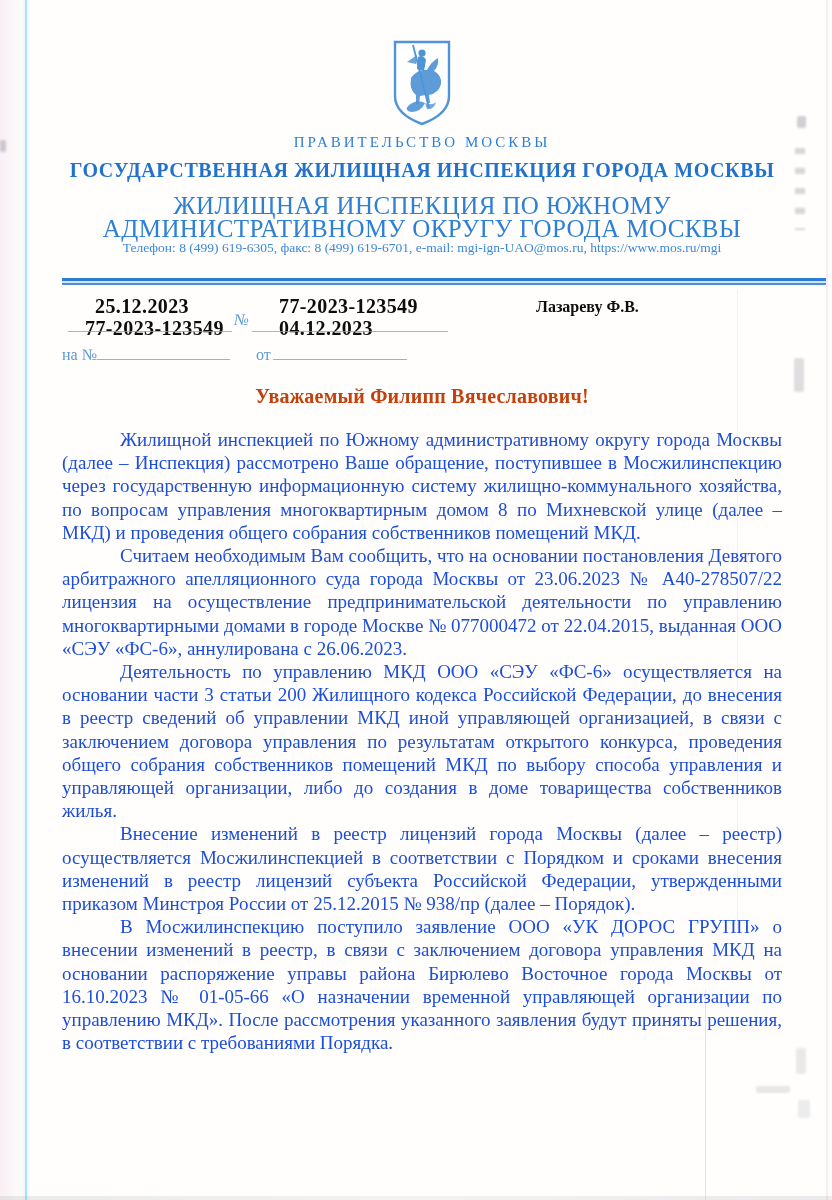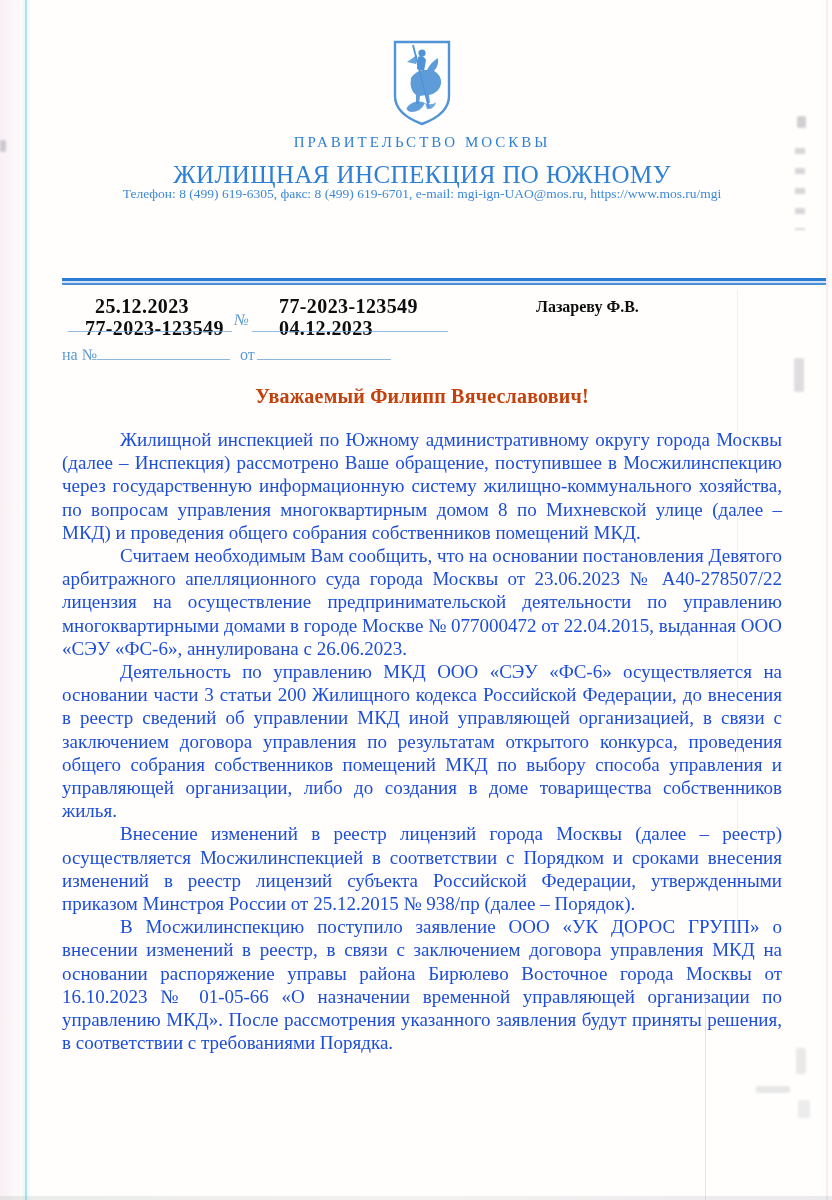--- a/index.html
+++ b/index.html
@@ -47,21 +47,21 @@
   .no-sign{position:absolute;left:172px;top:26px;color:#5d9bd3;font-size:16px;font-style:italic;}
   .col2{position:absolute;left:217px;top:10px;}
   .addressee{position:absolute;left:474px;top:13px;font-weight:700;color:#0d0d0d;font-size:16px;white-space:nowrap;}
   .form-line{position:absolute;height:1px;background:rgba(110,165,215,.75);}
   .fl1{left:6px;top:46px;width:164px;}
   .fl2{left:190px;top:46px;width:196px;}
   .reply-row{position:absolute;left:0;top:60px;color:#5d9bd3;font-size:16px;line-height:20px;white-space:nowrap;}
   .blank{display:inline-block;border-bottom:1.5px solid rgba(110,165,215,.8);height:14px;vertical-align:baseline;}
   .blank1{width:133px;}
   .blank2{width:134px;margin-left:2px;}
-  .reply-from{margin-left:10px;}
+  .reply-from{margin-left:26px;}
 
   
   .salutation{position:absolute;left:62px;top:385px;width:720px;text-align:center;
     font-weight:700;font-size:20px;color:#c2410c;letter-spacing:.2px;}
   .body-text{position:absolute;left:62px;top:428px;width:720px;color:#1d4ed8;}
   .body-text p{margin:0;font-size:19px;line-height:23.2px;text-align:justify;text-indent:58px;}
 </style>
 </head>
 <body>
 
@@ -87,22 +87,24 @@
         <path d="M3 2 H57 V56 Q57 74 30 84 Q3 74 3 56 Z" fill="#ffffff" stroke="#4f94d6" stroke-width="2.4"></path>
         <line x1="21" y1="5" x2="37" y2="68" stroke="#4f94d6" stroke-width="1.8"></line>
         <circle cx="30" cy="13" r="3.6" fill="#4f94d6"></circle>
         <path d="M26 17 Q31 14 34 20 L32 31 25 29 Z" fill="#4f94d6"></path>
         <path d="M25 15 L15 22 L24 24 Z" fill="#4f94d6" opacity=".85"></path>
         <path d="M19 38 Q25 29 35 30 Q39 22 46 18 Q47 26 42 31 Q50 35 49 44 Q47 53 37 55 L38 63 35 63 34 55 28 56 27 64 24 64 24 55 Q17 50 19 38 Z" fill="#4f94d6" opacity=".92"></path>
         <path d="M16 66 Q24 59 33 63 Q29 72 19 72 Q12 70 16 66 Z" fill="#4f94d6" opacity=".9"></path>
         <path d="M33 63 Q40 66 44 62 Q42 70 35 69 Z" fill="#4f94d6" opacity=".8"></path>
       </svg>
       <div class="gov-line">ПРАВИТЕЛЬСТВО МОСКВЫ</div>
+      <div class="org-name">ГОСУДАРСТВЕННАЯ ЖИЛИЩНАЯ ИНСПЕКЦИЯ ГОРОДА МОСКВЫ</div>
       <div class="division">
         <div>ЖИЛИЩНАЯ ИНСПЕКЦИЯ ПО ЮЖНОМУ</div>
+        <div>АДМИНИСТРАТИВНОМУ ОКРУГУ ГОРОДА МОСКВЫ</div>
       </div>
       <div class="contacts-line">Телефон: 8 (499) 619-6305, факс: 8 (499) 619-6701, e-mail: mgi-ign-UAO@mos.ru, https://www.mos.ru/mgi</div>
     </div>
   </div>
   <div class="rule"></div>
 
   <div class="ref-block">
     <div class="col1">
       <div class="stamp r1">25.12.2023</div>
       <div class="stamp">77-2023-123549</div>

